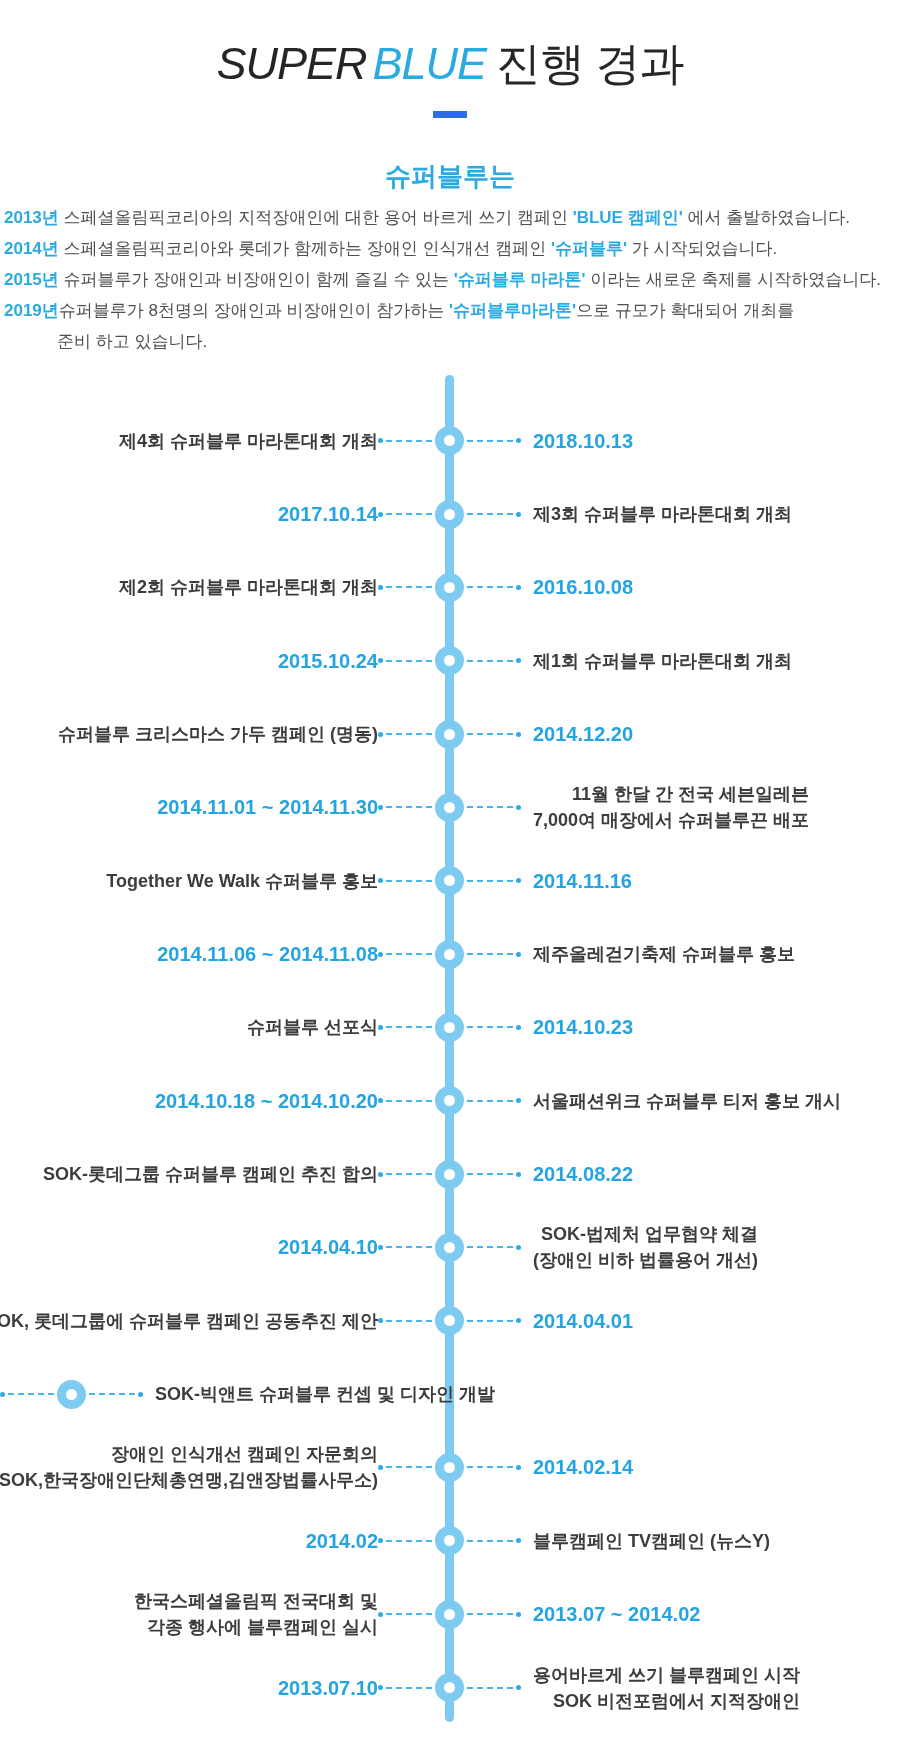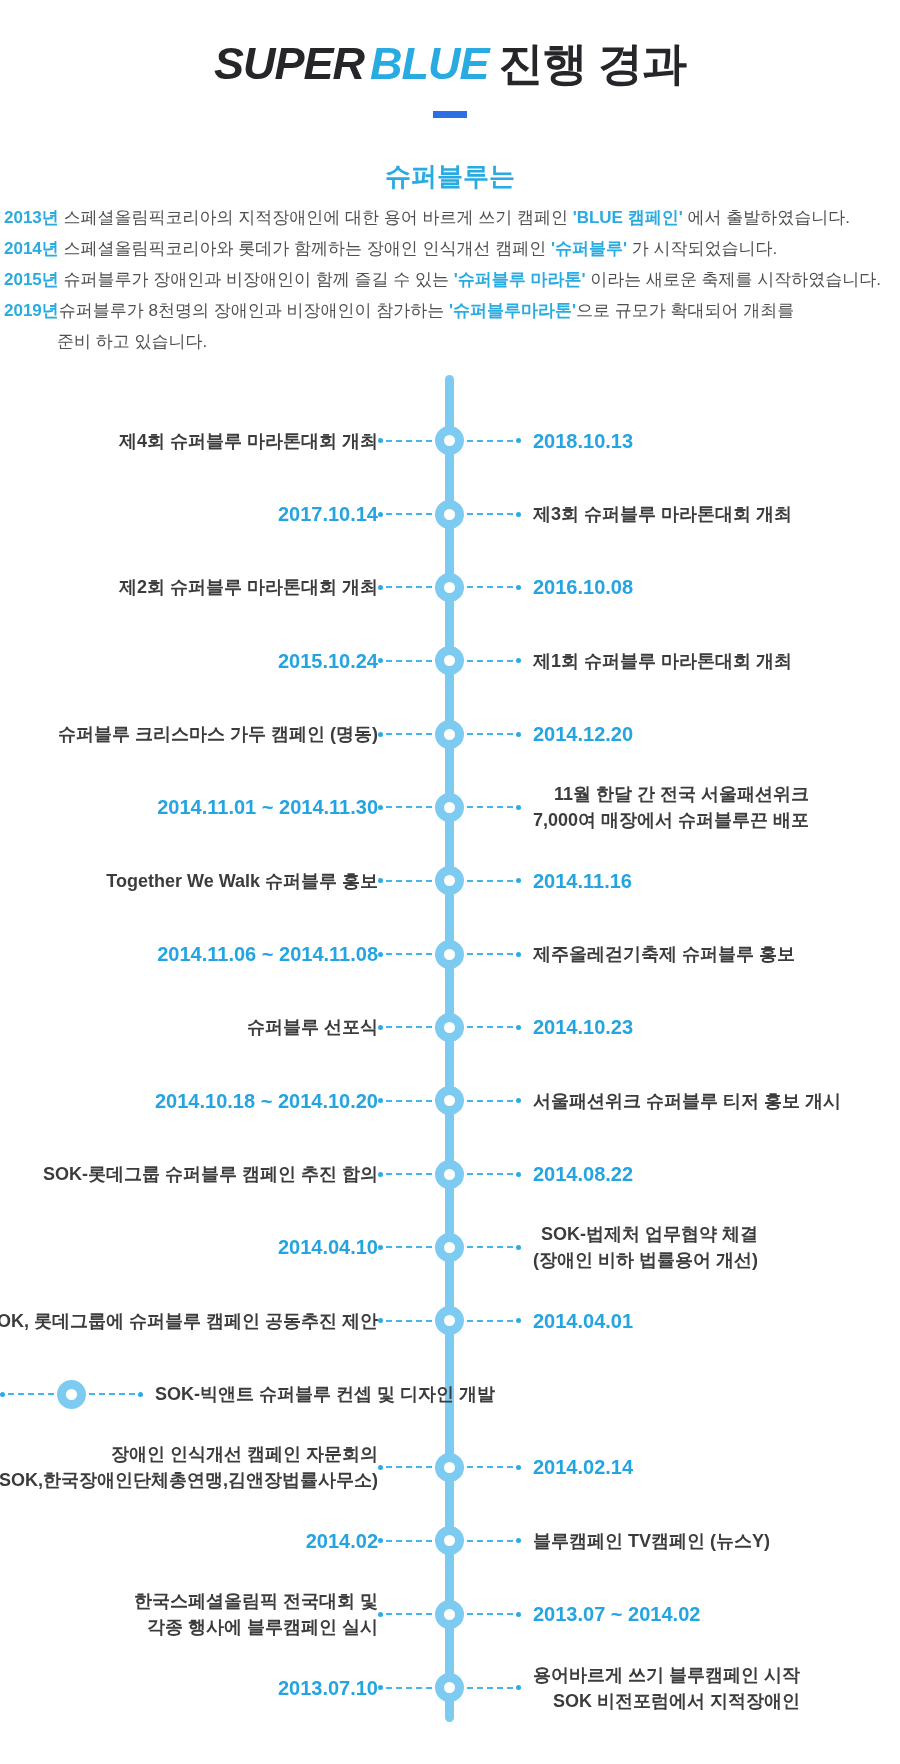--- a/index.html
+++ b/index.html
@@ -3,21 +3,21 @@
 <meta charset="utf-8">
 <style>
   html,body{margin:0;padding:0;background:#fff;}
   .page{
     position:relative;width:900px;height:1764px;margin:0 auto;background:#fff;
     font-family:"Liberation Sans","DejaVu Sans",sans-serif;overflow:hidden;
   }
   
   .title{
     margin:38px 0 0 0;text-align:center;font-size:45px;line-height:52px;
-    font-weight:700;color:#26262a;letter-spacing:-1px;
+    font-weight:400;color:#26262a;letter-spacing:-1px;
   }
   .title .t-super{font-style:italic;color:#26262a;margin-right:6px;}
   .title .t-blue{font-style:italic;color:#29abe2;margin-right:10px;}
   .title .t-kor{font-style:normal;color:#26262a;}
   .divider{width:34px;height:7px;background:#2d6de5;margin:21px auto 0 auto;}
   
   .intro-heading{
     margin:40px 0 0 0;text-align:center;font-size:26px;line-height:36px;
     font-weight:700;color:#29abe2;
   }
@@ -193,21 +193,21 @@
         <span class="dot"></span>
         <span class="dashline"></span>
       </div>
       <div class="node"></div>
       <div class="connector conn-right">
         <span class="dashline"></span>
         <span class="dot"></span>
       </div>
       <div class="cell cell-right">
         <div class="cell-text label-text">
-            <div class="line">11월 한달 간 전국 서울패션위크</div>
+            <div class="line">11월 한달 간 전국 세븐일레븐</div>
             <div class="line">7,000여 매장에서 슈퍼블루끈 배포</div>
           </div>
       </div>
     </div>
 
     <div class="event-row">
       <div class="cell cell-left">
         <div class="cell-text label-text">
             <div class="line">Together We Walk 슈퍼블루 홍보</div>
           </div>

